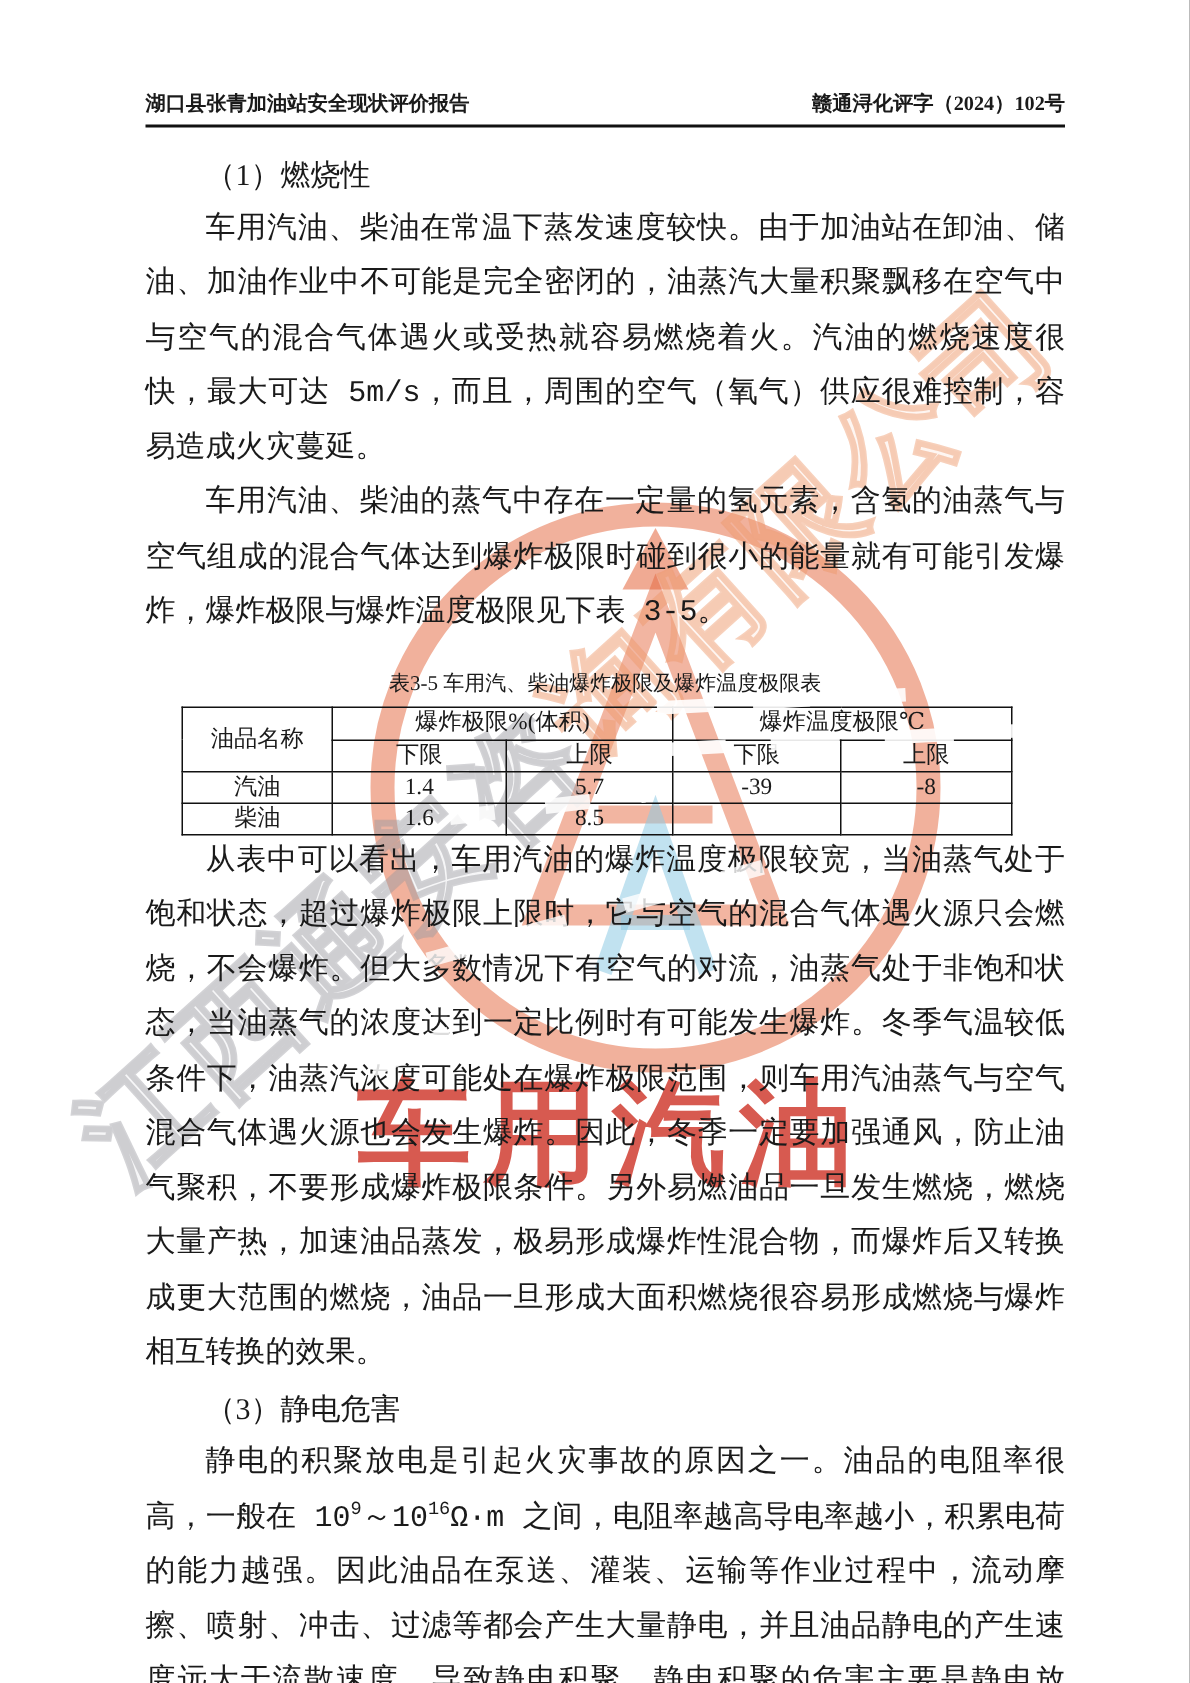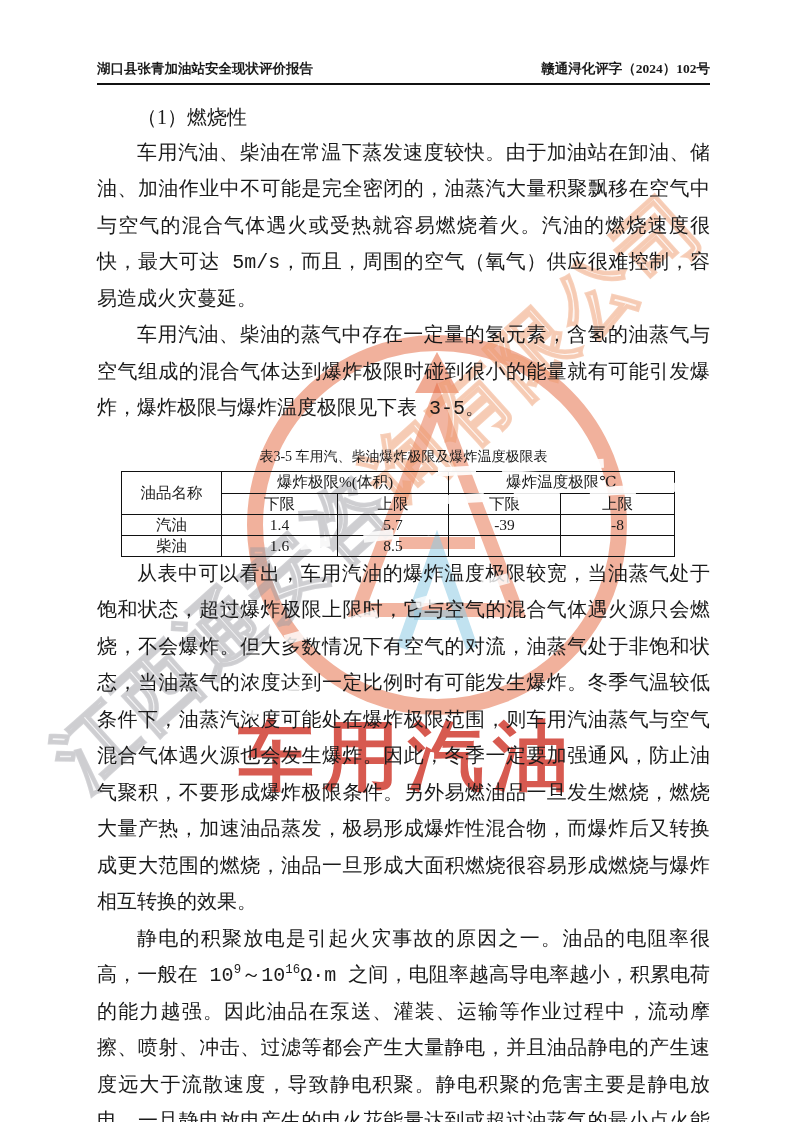--- a/index.html
+++ b/index.html
@@ -133,20 +133,21 @@
           <td>柴油</td>
           <td>1.6</td>
           <td>8.5</td>
           <td></td>
           <td></td>
         </tr>
       </tbody>
     </table>
 
     <p class="para">从表中可以看出，车用汽油的爆炸温度极限较宽，当油蒸气处于饱和状态，超过爆炸极限上限时，它与空气的混合气体遇火源只会燃烧，不会爆炸。但大多数情况下有空气的对流，油蒸气处于非饱和状态，当油蒸气的浓度达到一定比例时有可能发生爆炸。冬季气温较低条件下，油蒸汽浓度可能处在爆炸极限范围，则车用汽油蒸气与空气混合气体遇火源也会发生爆炸。因此，冬季一定要加强通风，防止油气聚积，不要形成爆炸极限条件。另外易燃油品一旦发生燃烧，燃烧大量产热，加速油品蒸发，极易形成爆炸性混合物，而爆炸后又转换成更大范围的燃烧，油品一旦形成大面积燃烧很容易形成燃烧与爆炸相互转换的效果。</p>
+    <p class="heading">（3）静电危害</p>
     <p class="para"><span>静电的积聚放电是引起火灾事故的原因之一。油品的电阻率很高，一般在 10</span><sup>9</sup><span>～10</span><sup>16</sup><span>Ω·m 之间，电阻率越高导电率越小，积累电荷的能力越强。因此油品在泵送、灌装、运输等作业过程中，流动摩擦、喷射、冲击、过滤等都会产生大量静电，并且油品静电的产生速度远大于流散速度，导致静电积聚。静电积聚的危害主要是静电放电，一旦静电放电产生的电火花能量达到或超过油蒸气的最小点火能量时，就会引起燃烧或爆炸。由于汽</span></p>
   </div>
 
   <svg class="wm-front" width="793" height="1122" viewBox="0 0 793 1122">
     <line x1="438" y1="472" x2="700" y2="458" stroke="rgba(255,255,255,0.9)" stroke-width="9" stroke-dasharray="38 26"></line>
     <line x1="438" y1="500" x2="700" y2="486" stroke="rgba(255,255,255,0.9)" stroke-width="9" stroke-dasharray="46 30"></line>
     <line x1="300" y1="545" x2="430" y2="530" stroke="rgba(255,255,255,0.85)" stroke-width="10" stroke-dasharray="30 34"></line>
     <line x1="285" y1="640" x2="520" y2="575" stroke="rgba(255,255,255,0.8)" stroke-width="10" stroke-dasharray="28 40"></line>
     <line x1="248" y1="712" x2="300" y2="690" stroke="rgba(255,255,255,0.85)" stroke-width="12" stroke-dasharray="26 18"></line>
   </svg>

